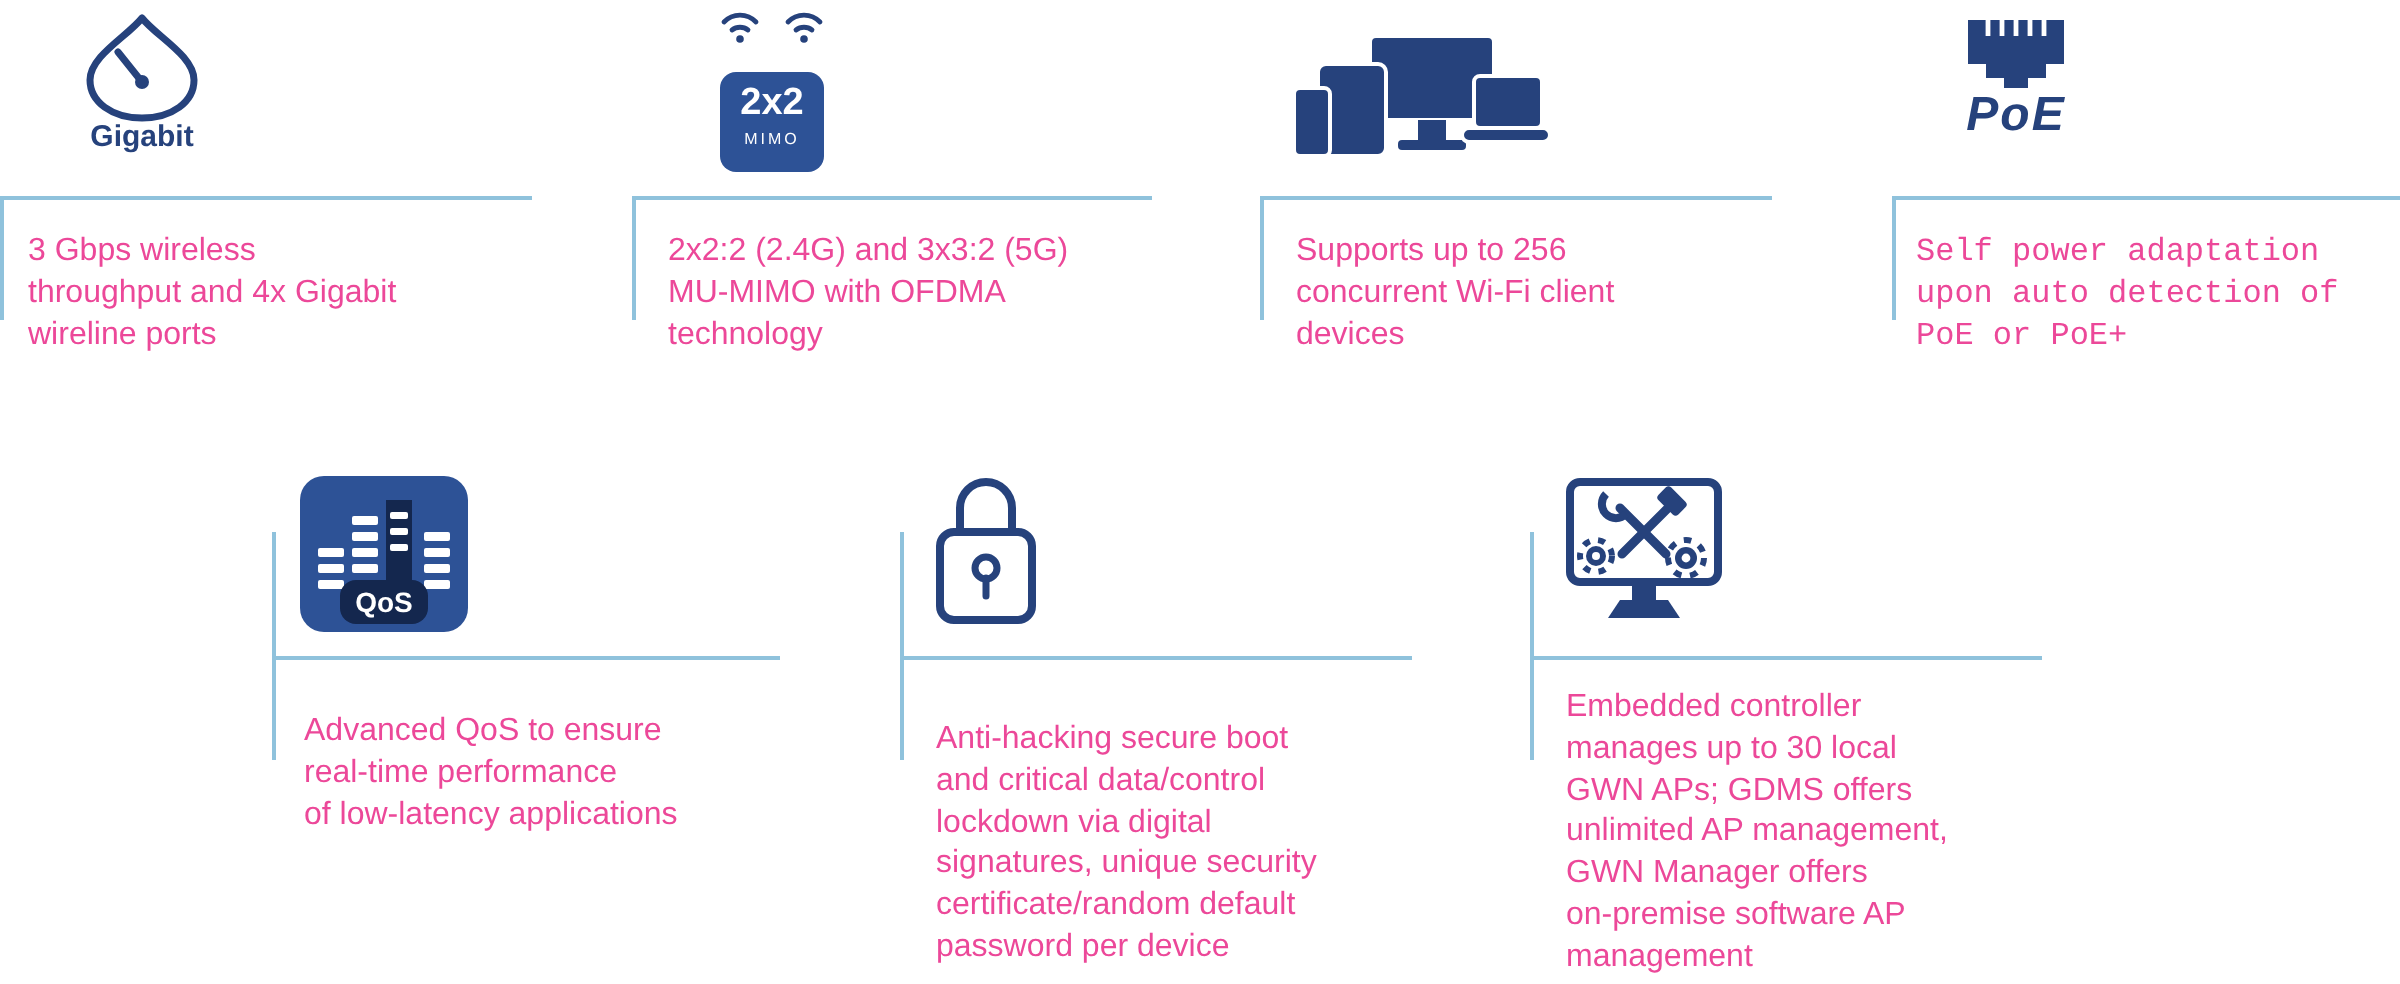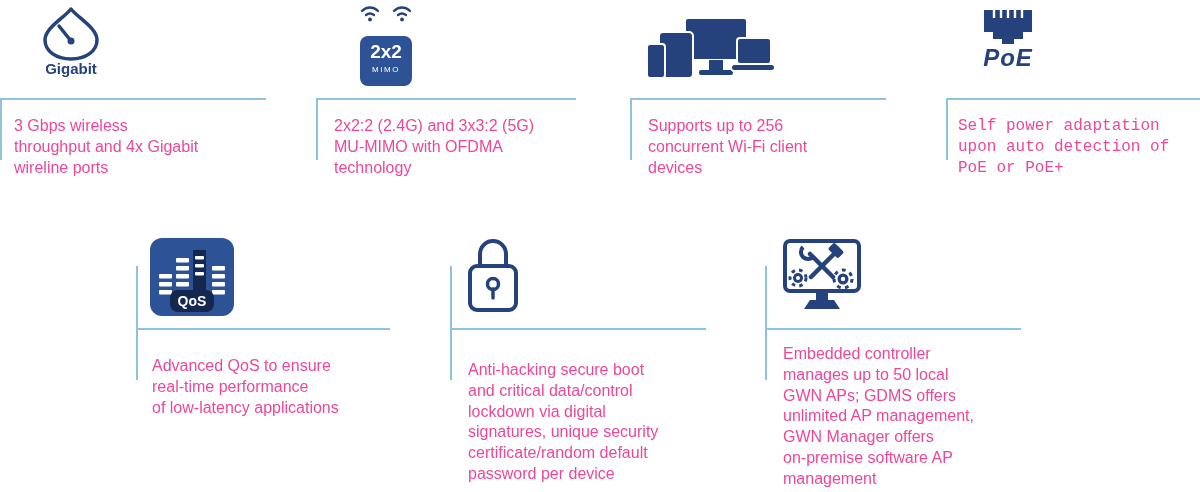--- a/index.html
+++ b/index.html
@@ -158,21 +158,21 @@
       <circle cx="16" cy="40" r="2" fill="#ffffff"></circle>
       <circle cx="61" cy="41" r="9" fill="none" stroke="#26427C" stroke-width="3" stroke-dasharray="3.8 4.4"></circle>
       <circle cx="61" cy="41" r="5.5" fill="#26427C"></circle>
       <circle cx="61" cy="41" r="2.2" fill="#ffffff"></circle>
       <rect x="34" y="53" width="12" height="9" fill="#26427C"></rect>
       <path d="M22 71 h36 l-6 -9 h-24 z" fill="#26427C"></path>
     </svg>
     <div class="rule-h" style="left:765px;top:328px;width:256px;"></div>
     <div class="rule-v" style="left:765px;top:266px;height:114px;"></div>
     <div class="feature-text" style="left:783px;top:344px;width:245px;">Embedded controller
-manages up to 50 local
+manages up to 30 local
 GWN APs; GDMS offers
 unlimited AP management,
 GWN Manager offers
 on-premise software AP
 management</div>
   </div>
 
 </div>
 
 </body></html>

